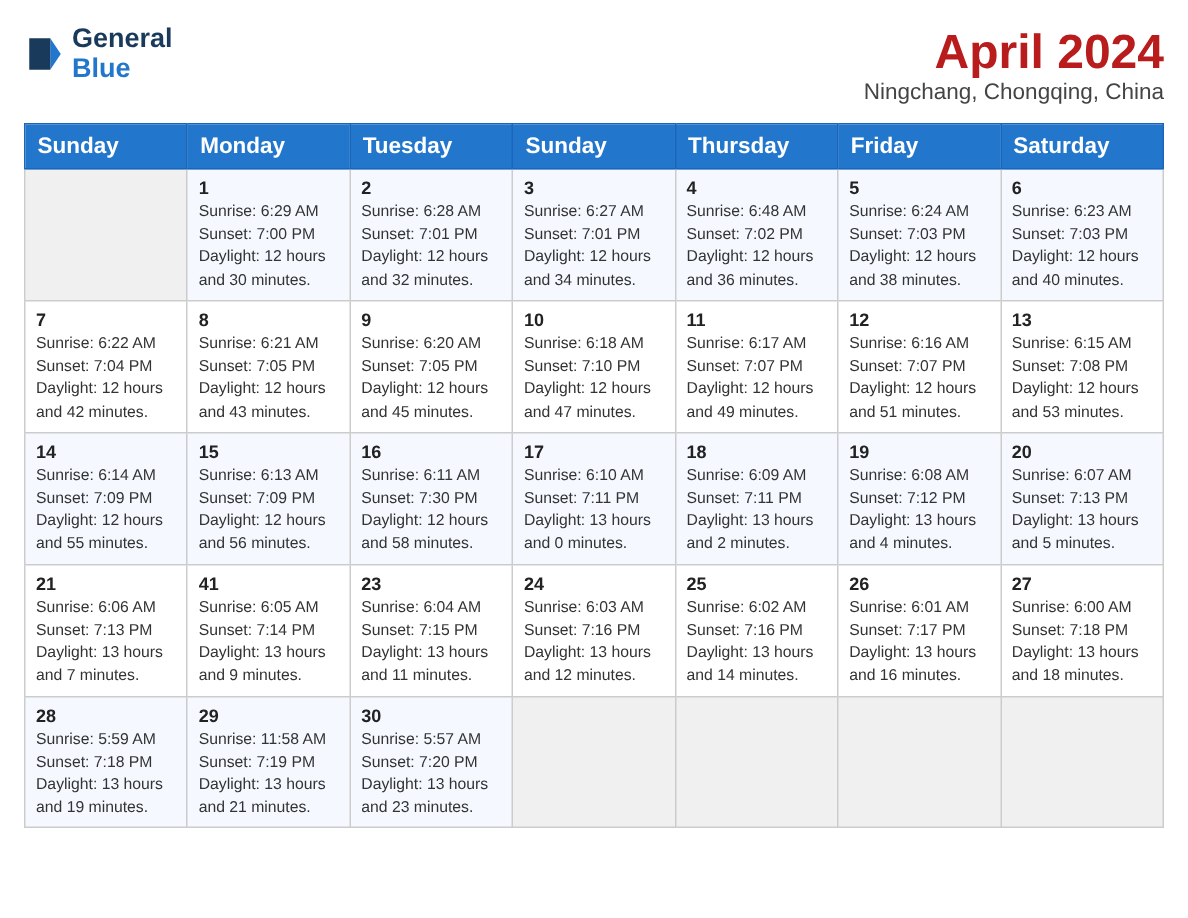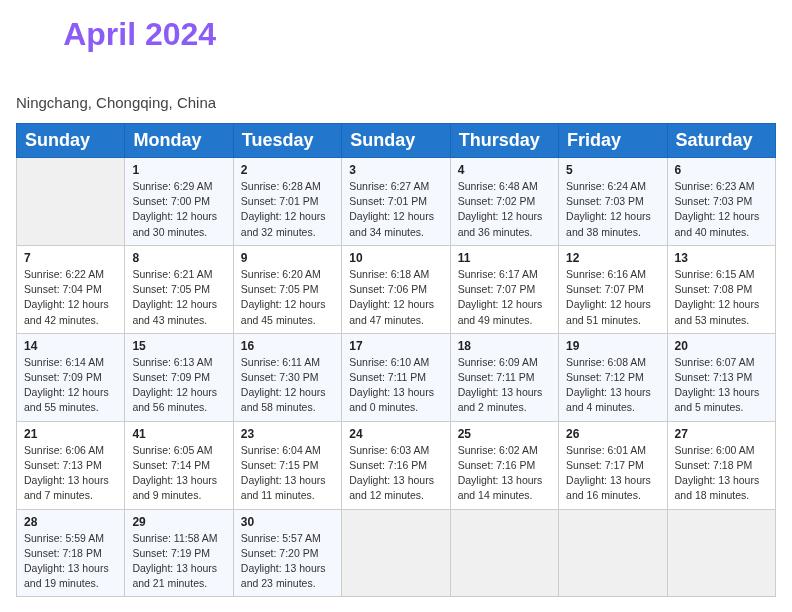--- a/index.html
+++ b/index.html
@@ -31,38 +31,37 @@
     .logo-icon {
       width: 28px;
       height: 28px;
     }
     .title-block {
       text-align: right;
     }
     .month-title {
       font-size: 32px;
       font-weight: bold;
-      color: #8b5cf6;
+      color: #b91c1c;
     }
     .location {
       font-size: 15px;
       color: #444;
-      margin-top: 41px;
     }
     table {
       width: 100%;
       border-collapse: collapse;
       font-size: 11px;
     }
     thead tr th {
       background: #2277cc;
       color: #fff;
       text-align: left;
       padding: 6px 8px;
-      font-size: 18px;
+      font-size: 15px;
       font-weight: bold;
       border: 1px solid #1a66bb;
     }
     tbody tr td {
       border: 1px solid #ccc;
       vertical-align: top;
       padding: 5px 7px;
       width: 14.28%;
       min-height: 80px;
       background: #fff;
@@ -86,20 +85,30 @@
       line-height: 1.45;
     }
     td.empty {
       background: #f0f0f0 !important;
     }
   </style>
 </head>
 <body>
 
 <div class="header">
+  <div class="logo">
+    <svg class="logo-icon" viewBox="0 0 32 32">
+      <polygon points="20,4 28,16 20,28" fill="#2277cc"></polygon>
+      <polygon points="4,4 20,4 20,28 4,28" fill="#1a3a5c"></polygon>
+    </svg>
+    <div class="logo-text">
+      <div><span>General</span></div>
+      <div><span class="logo-blue">Blue</span></div>
+    </div>
+  </div>
   <div class="title-block">
     <div class="month-title">April 2024</div>
     <div class="location">Ningchang, Chongqing, China</div>
   </div>
 </div>
 
 <table>
   <thead>
     <tr id="dow-header">
         <th>Sunday</th>
@@ -185,21 +194,21 @@
           <div class="day-detail">
             <div>Sunrise: 6:20 AM</div>
             <div>Sunset: 7:05 PM</div>
             <div>Daylight: 12 hours<br>and 45 minutes.</div>
           </div>
         </td>
         <td>
           <span class="day-number">10</span>
           <div class="day-detail">
             <div>Sunrise: 6:18 AM</div>
-            <div>Sunset: 7:06 PM</div>
+            <div>Sunset: 7:10 PM</div>
             <div>Daylight: 12 hours<br>and 47 minutes.</div>
           </div>
         </td>
         <td>
           <span class="day-number">11</span>
           <div class="day-detail">
             <div>Sunrise: 6:17 AM</div>
             <div>Sunset: 7:07 PM</div>
             <div>Daylight: 12 hours<br>and 49 minutes.</div>
           </div>

